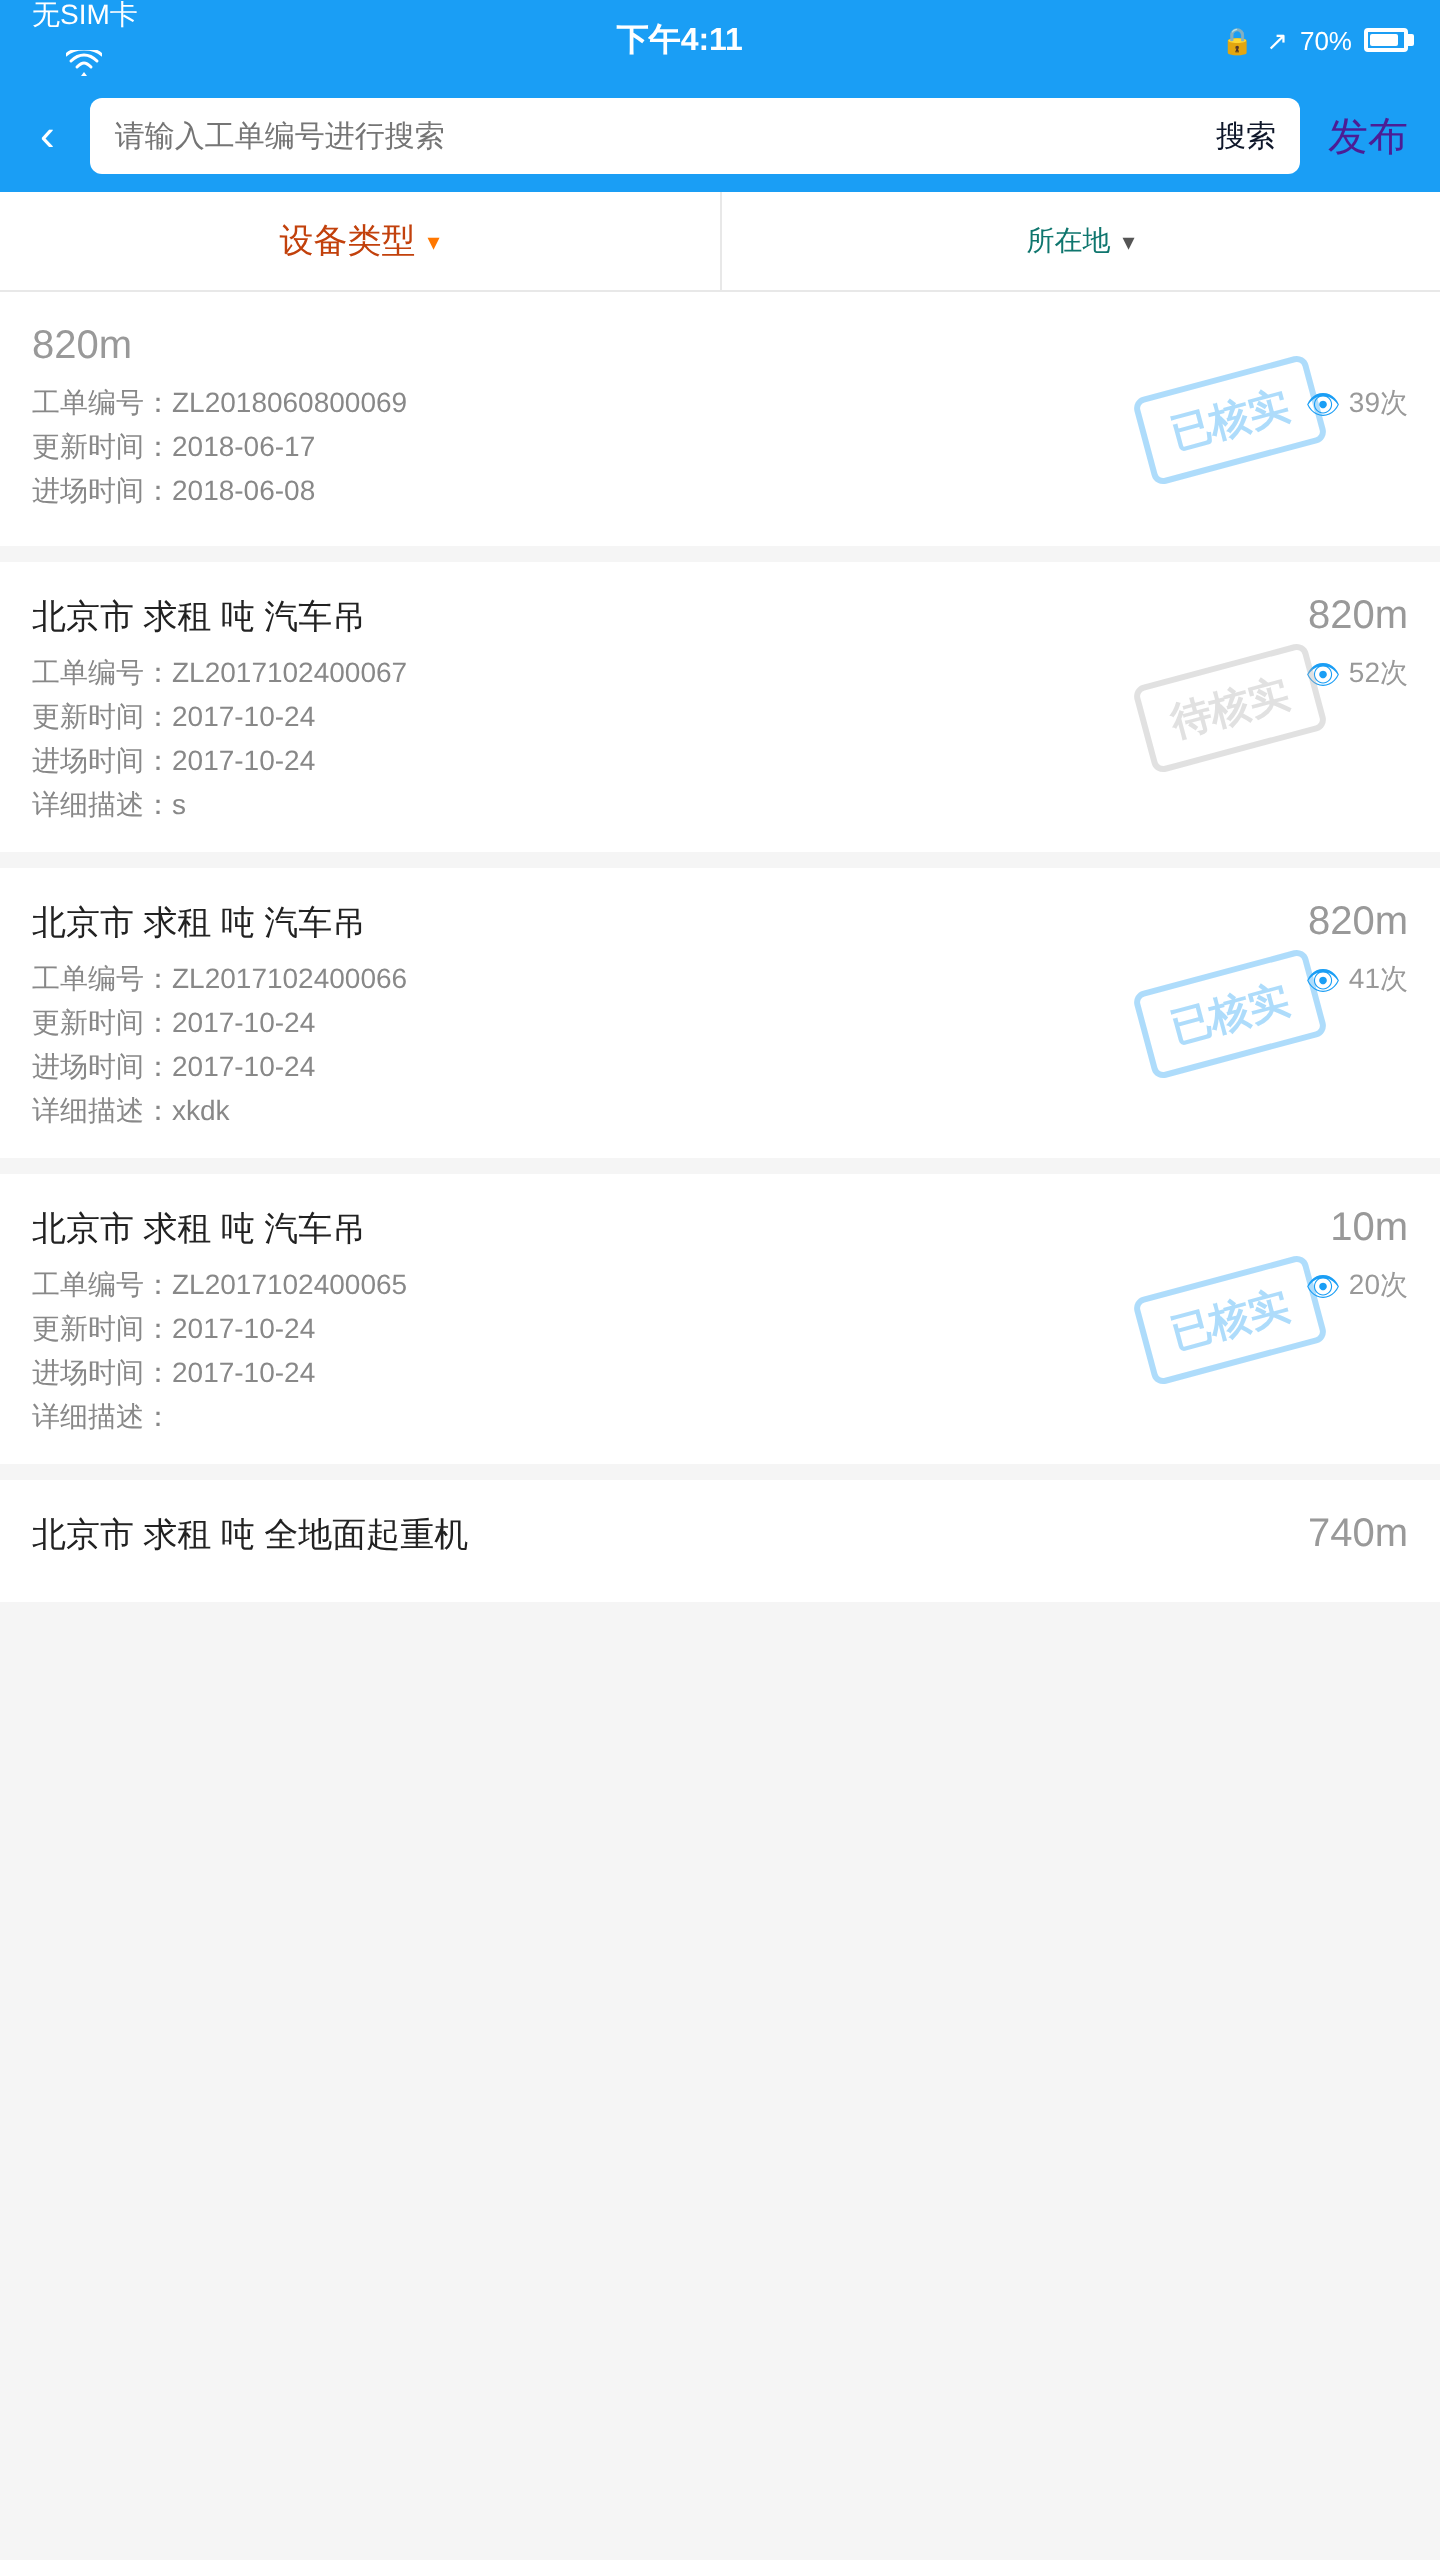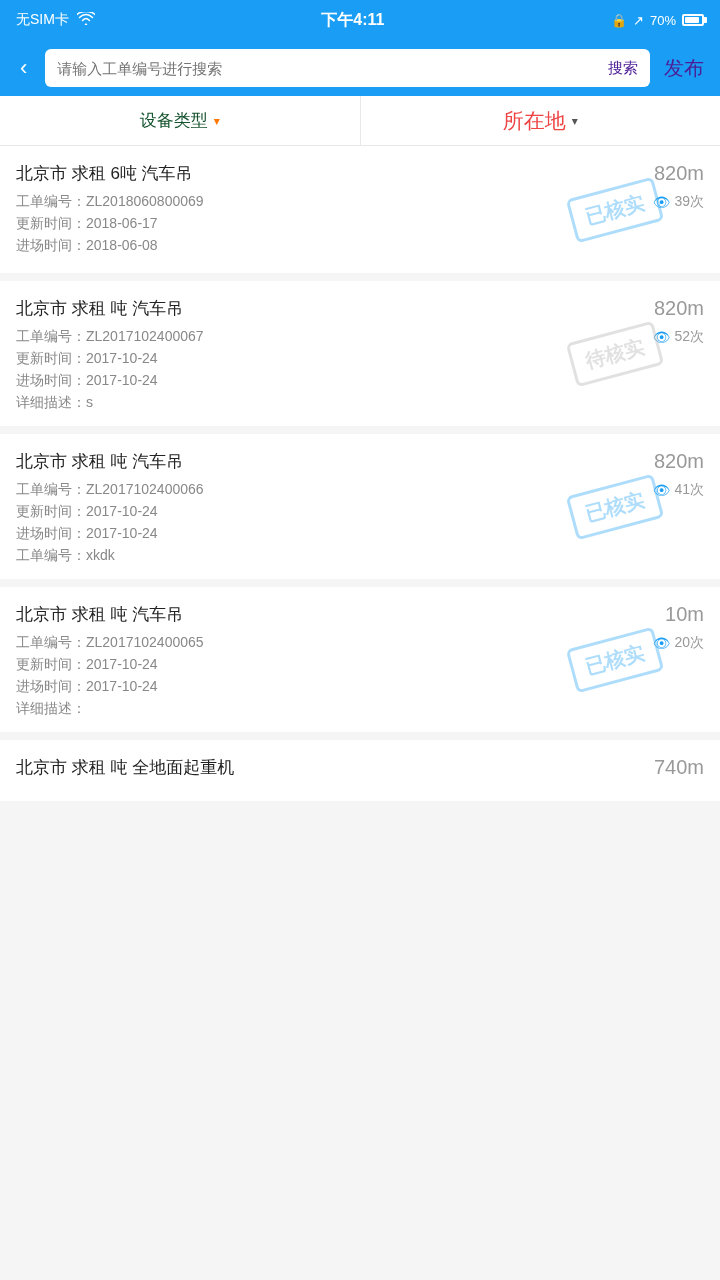--- a/index.html
+++ b/index.html
@@ -16,21 +16,21 @@
     .status-bar {
       background: #1a9ef5;
       height: 40px;
       display: flex;
       align-items: center;
       justify-content: space-between;
       padding: 0 16px;
       color: white;
       font-size: 14px;
     }
-    .status-left { display: flex; align-items: center; gap: 8px; }
+    .status-left { display: flex; align-items: center; gap: 8px; flex-direction: column; }
     .status-center { font-weight: bold; font-size: 16px; }
     .status-right { display: flex; align-items: center; gap: 6px; font-size: 13px; }
     .battery-icon {
       display: inline-block;
       width: 22px;
       height: 12px;
       border: 2px solid white;
       border-radius: 2px;
       position: relative;
     }
@@ -85,21 +85,21 @@
       border: none;
       outline: none;
       padding: 0 12px;
       font-size: 15px;
       color: #3b82f6;
       background: transparent;
     }
     .search-btn {
       background: transparent;
       border: none;
-      color: #4c1d95;
+      color: #0f172a;
       font-size: 15px;
       padding: 0 12px;
       cursor: pointer;
       font-weight: 500;
     }
     .publish-btn {
       color: #4c1d95;
       font-size: 20px;
       font-weight: 500;
       cursor: pointer;
@@ -121,27 +121,27 @@
       align-items: center;
       justify-content: center;
       gap: 6px;
       cursor: pointer;
       height: 100%;
     }
     .filter-item:first-child {
       border-right: 1px solid #e8e8e8;
     }
     .filter-label-active {
-      color: #14532d;
+      color: #c2410c;
       font-size: 17px;
       font-weight: 500;
     }
     .filter-label {
-      color: #ef4444;
-      font-size: 21px;
+      color: #0f766e;
+      font-size: 14px;
     }
     .chevron-down {
       font-size: 12px;
       color: #ff7700;
     }
     .chevron-down-gray {
       font-size: 12px;
       color: #555;
     }
 
@@ -270,21 +270,20 @@
   <div class="filter-item">
     <span class="filter-label">所在地</span>
     <span class="chevron-down-gray">▾</span>
   </div>
 </div>
 
 <div class="list-container">
 
   <div class="list-item">
     <div class="item-title-row">
-      <span class="item-title">北京市 求租 6吨 汽车吊</span>
       <span class="item-distance">820m</span>
     </div>
     <div class="item-info-row">
       <span class="item-info-left">工单编号：ZL2018060800069</span>
       <span class="item-info-right">
         <span class="eye-icon">👁</span>
         <span>39次</span>
       </span>
     </div>
     <div class="item-row">更新时间：2018-06-17</div>
@@ -317,21 +316,21 @@
     </div>
     <div class="item-info-row">
       <span class="item-info-left">工单编号：ZL2017102400066</span>
       <span class="item-info-right">
         <span class="eye-icon">👁</span>
         <span>41次</span>
       </span>
     </div>
     <div class="item-row">更新时间：2017-10-24</div>
     <div class="item-row">进场时间：2017-10-24</div>
-    <div class="item-desc-row">工单编号：xkdk</div>
+    <div class="item-desc-row">详细描述：xkdk</div>
     <div class="stamp stamp-sold">已核实</div>
   </div>
 
   <div class="list-item">
     <div class="item-title-row">
       <span class="item-title">北京市 求租 吨 汽车吊</span>
       <span class="item-distance">10m</span>
     </div>
     <div class="item-info-row">
       <span class="item-info-left">工单编号：ZL2017102400065</span>

